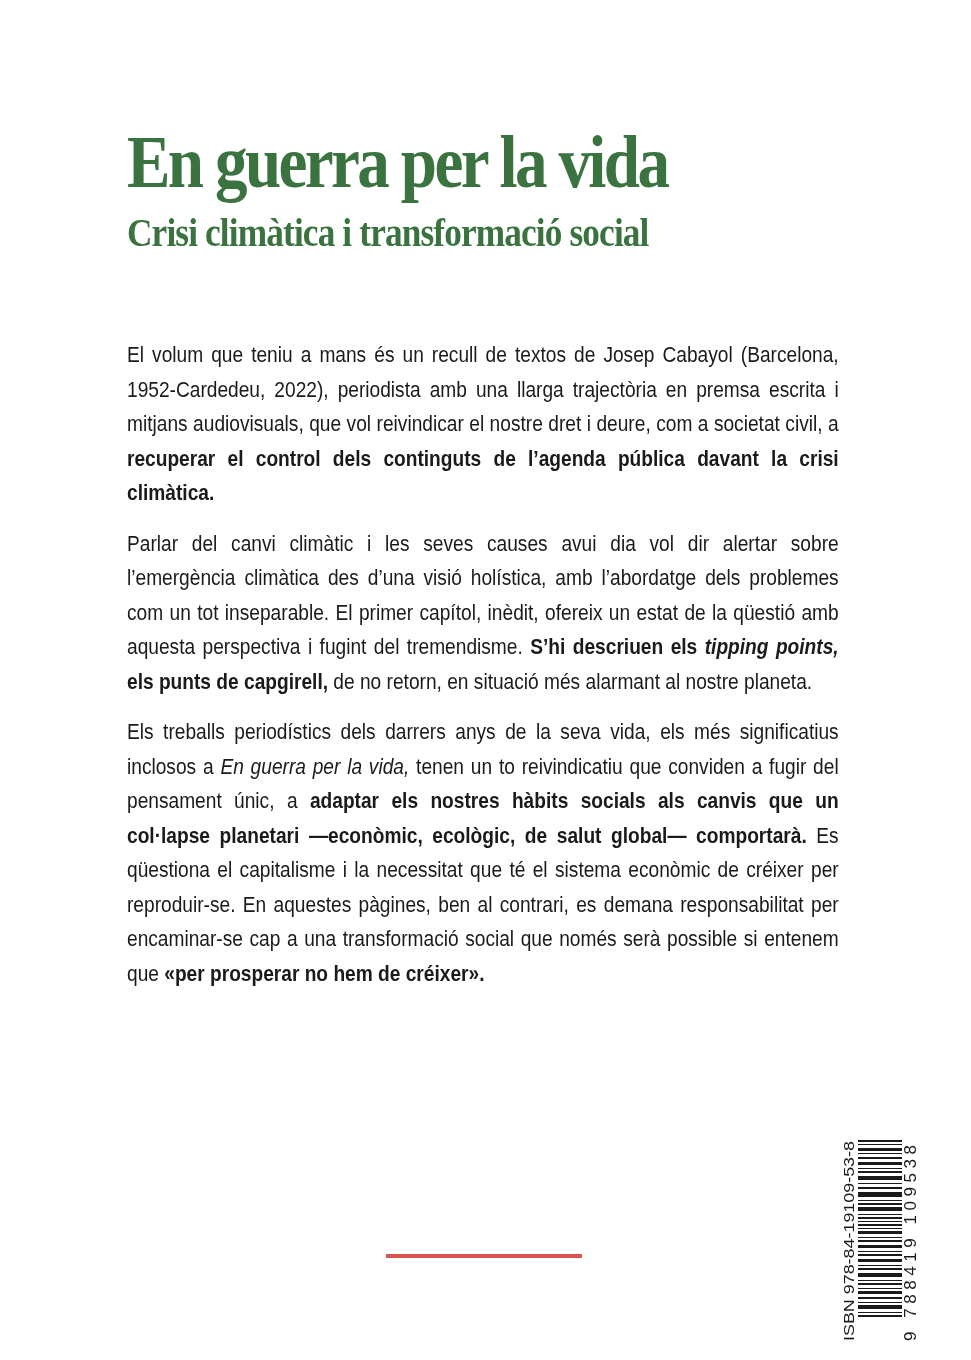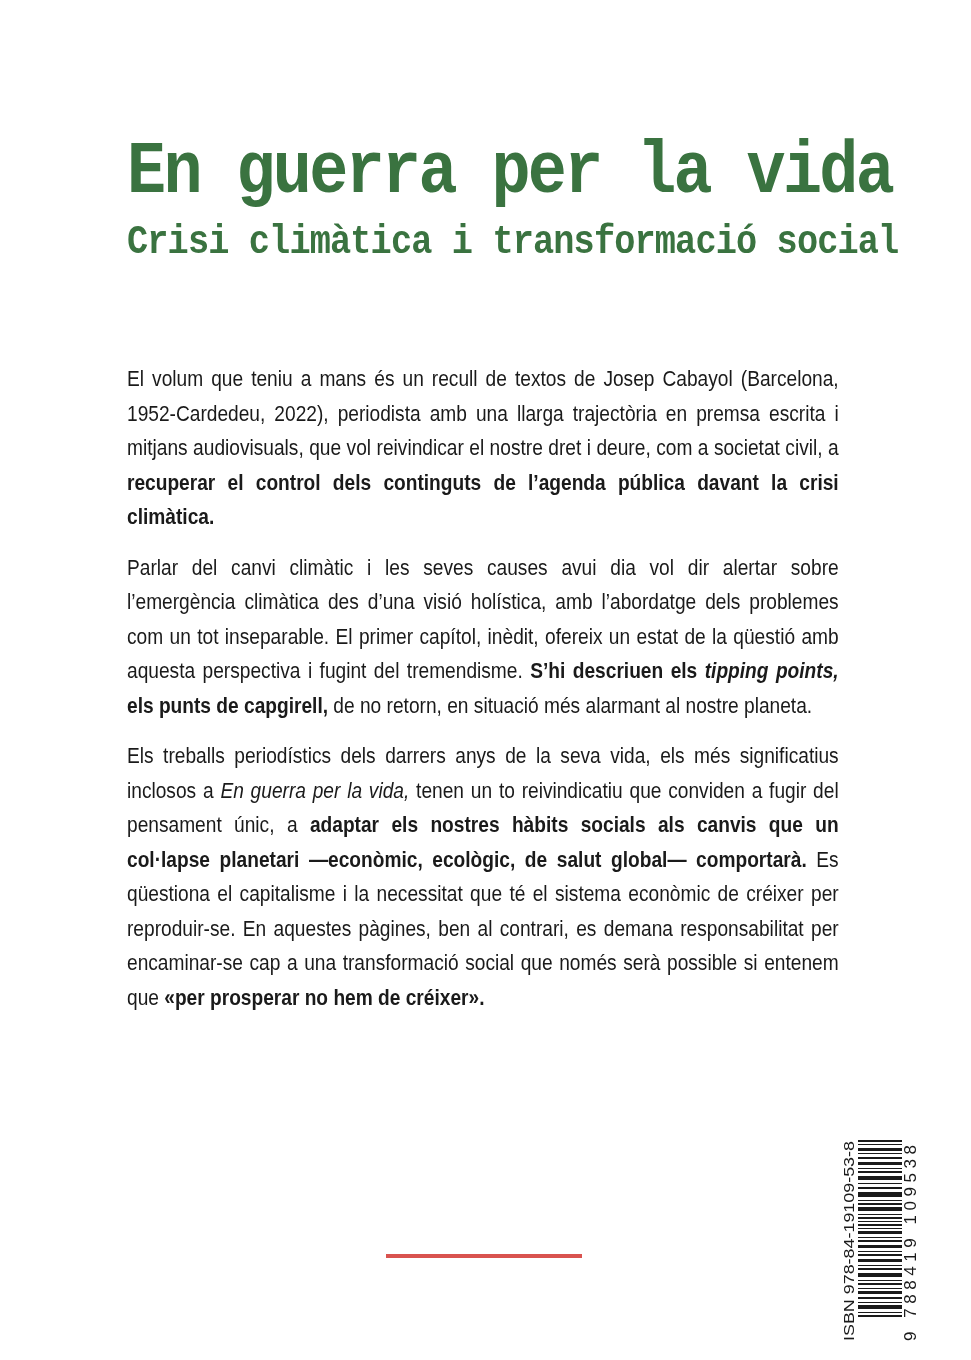--- a/index.html
+++ b/index.html
@@ -1,20 +1,20 @@
 <!DOCTYPE html>
 <html><head>
 <meta charset="utf-8">
 <style>
   html, body { margin:0; padding:0; }
   body { width:971px; height:1360px; background:#ffffff; position:relative; overflow:hidden; }
-  .title { position:absolute; left:127px; top:132px; width:720px; font-family:Liberation Mono, monospace; color:#3a7340; margin:0; }
+  .title { position:absolute; left:127px; top:122px; width:720px; font-family:Liberation Serif, serif; color:#3a7340; margin:0; }
   .title-main { font-size:74px; font-weight:700; letter-spacing:-3px; line-height:80px; transform:scaleX(0.88); transform-origin:left; white-space:nowrap; display:block; }
   .title-sub { font-size:41px; font-weight:700; letter-spacing:-1px; line-height:48px; transform:scaleX(0.86); transform-origin:left; white-space:nowrap; display:block; margin-top:6px; }
-  .body { position:absolute; left:127px; top:338px; width:712px; font-family:"Liberation Sans Narrow","Liberation Sans", sans-serif; font-size:22px; line-height:34.5px; color:#1a1a1a;margin-top:24px; }
+  .body { position:absolute; left:127px; top:338px; width:712px; font-family:"Liberation Sans Narrow","Liberation Sans", sans-serif; font-size:22px; line-height:34.5px; color:#1a1a1a; }
   .para { margin:0 0 16px 0; text-align:justify; transform:scaleX(0.87); transform-origin:left top; width:818px; }
   .b { font-weight:700; }
   .i { font-style:italic; }
   .logo { position:absolute; left:386px; top:1252px; width:196px; text-align:center; }
   .logo-text { font-family:"Liberation Serif", serif; font-size:31px; letter-spacing:0.5px; color:#1a1a1a; display:block; line-height:34px; }
   .logo-bar { height:4px; background:#d9534f; margin-top:2px; }
   .barcode { position:absolute; left:838px; top:1138px; width:80px; height:205px; }
 </style>
 </head>
 <body>

